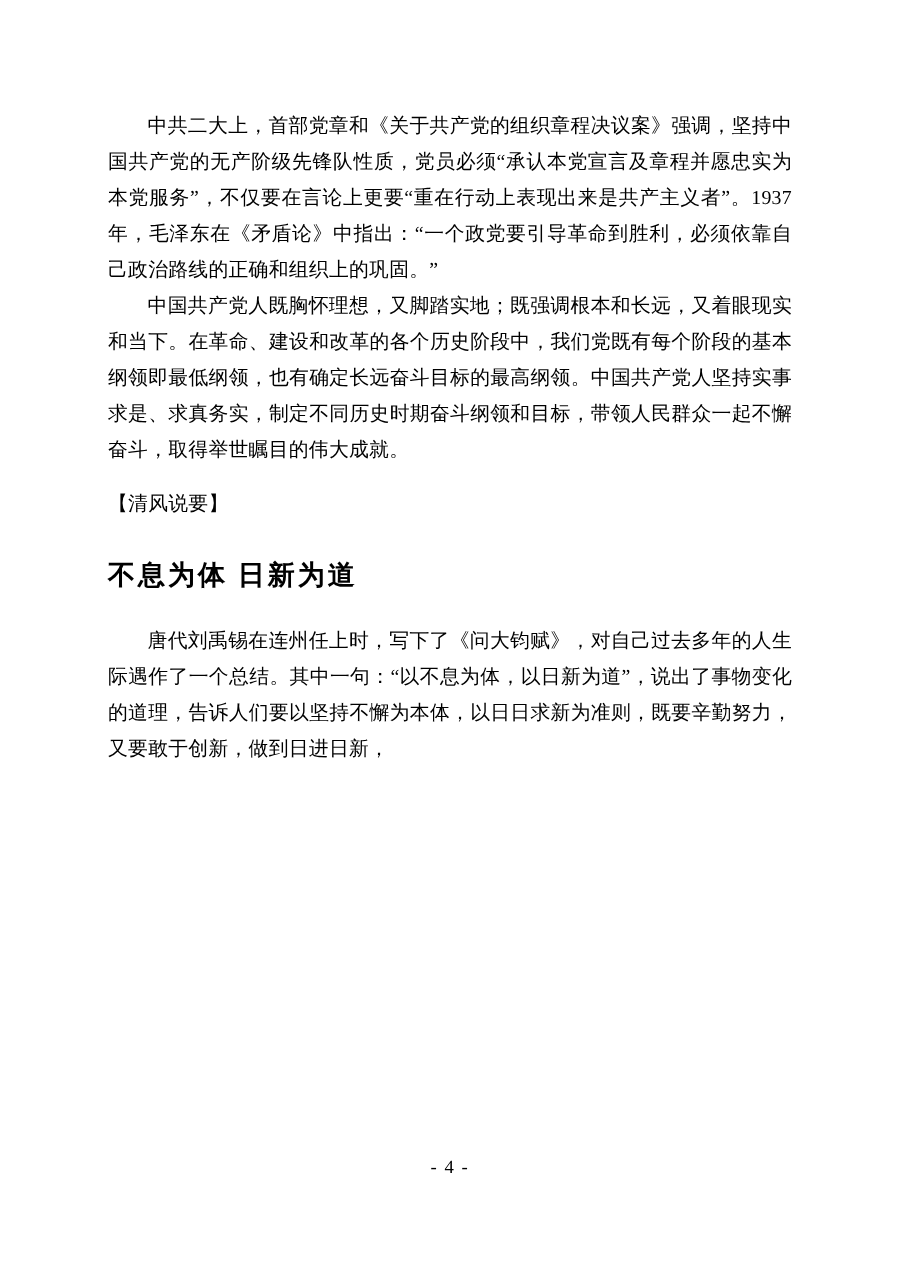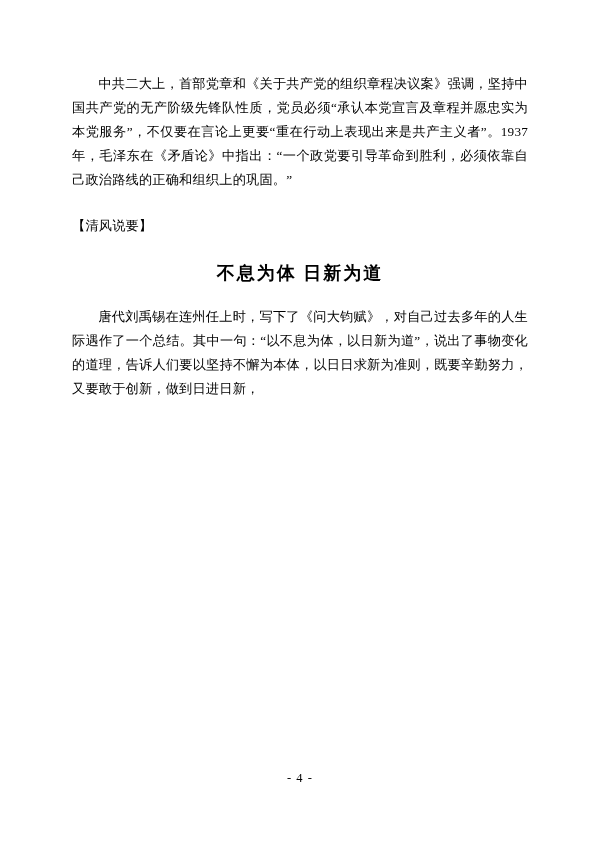--- a/index.html
+++ b/index.html
@@ -30,29 +30,29 @@
     letter-spacing: 0.2px;
   }
   .para {
     margin: 0 0 0 0;
     text-indent: 2em;
   }
   .para.noindent {
     text-indent: 0;
   }
   .section-label {
-    margin-top: 22px;
+    margin-top: 12px;
     font-size: 13.2px;
     line-height: 1.82;
     text-indent: 0;
     font-family: "Liberation Serif", "DejaVu Serif", serif;
   }
   .section-title {
     margin-top: 20px;
-    text-align: center;
+    text-align: left;
     font-size: 18px;
     font-weight: bold;
     letter-spacing: 2px;
     line-height: 1.7;
   }
   .after-title {
     margin-top: 16px;
   }
   .page-number {
     position: absolute;
@@ -64,20 +64,21 @@
     letter-spacing: 1px;
   }
 </style>
 </head>
 <body>
 
 <div class="page">
 
   <div class="body-text">
     <p class="para">中共二大上，首部党章和《关于共产党的组织章程决议案》强调，坚持中国共产党的无产阶级先锋队性质，党员必须“承认本党宣言及章程并愿忠实为本党服务”，不仅要在言论上更要“重在行动上表现出来是共产主义者”。1937年，毛泽东在《矛盾论》中指出：“一个政党要引导革命到胜利，必须依靠自己政治路线的正确和组织上的巩固。”</p>
+    <p class="para">中国共产党人既胸怀理想，又脚踏实地；既强调根本和长远，又着眼现实和当下。在革命、建设和改革的各个历史阶段中，我们党既有每个阶段的基本纲领即最低纲领，也有确定长远奋斗目标的最高纲领。中国共产党人坚持实事求是、求真务实，制定不同历史时期奋斗纲领和目标，带领人民群众一起不懈奋斗，取得举世瞩目的伟大成就。</p>
 
     <p class="para noindent section-label">【清风说要】</p>
 
     <div class="section-title">不息为体  日新为道</div>
 
     <p class="para after-title">唐代刘禹锡在连州任上时，写下了《问大钧赋》，对自己过去多年的人生际遇作了一个总结。其中一句：“以不息为体，以日新为道”，说出了事物变化的道理，告诉人们要以坚持不懈为本体，以日日求新为准则，既要辛勤努力，又要敢于创新，做到日进日新，</p>
   </div>
 
   <div class="page-number">- 4 -</div>
 

